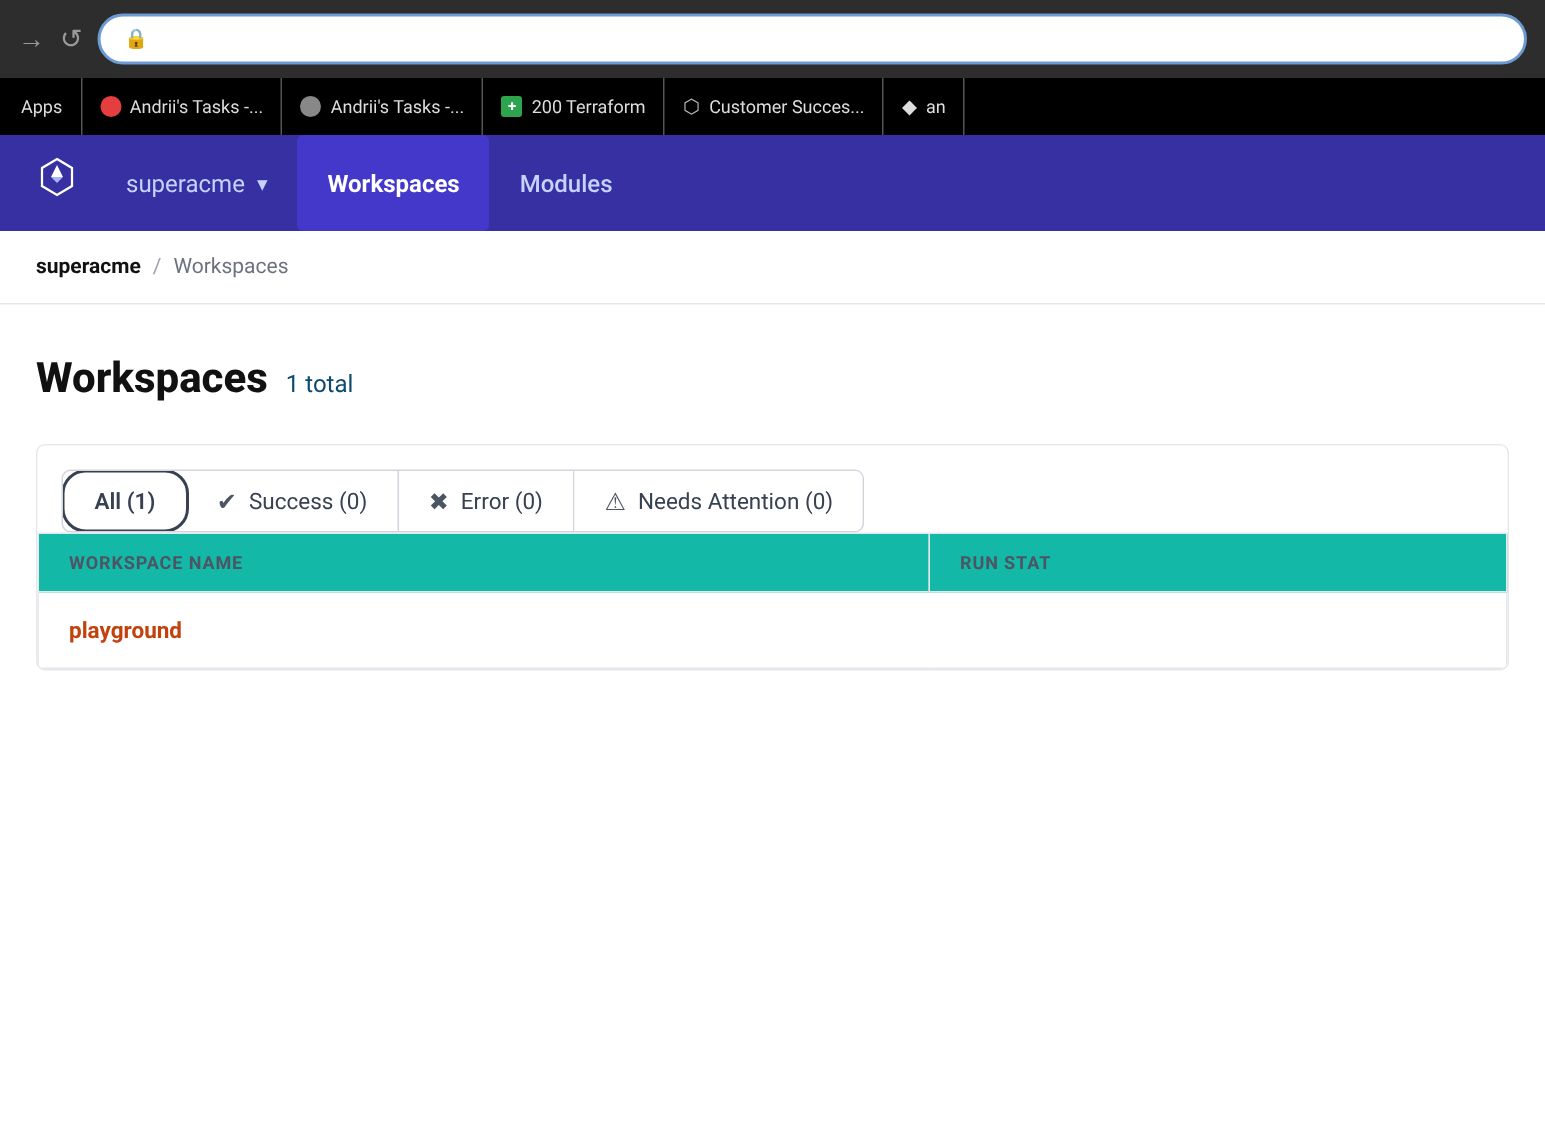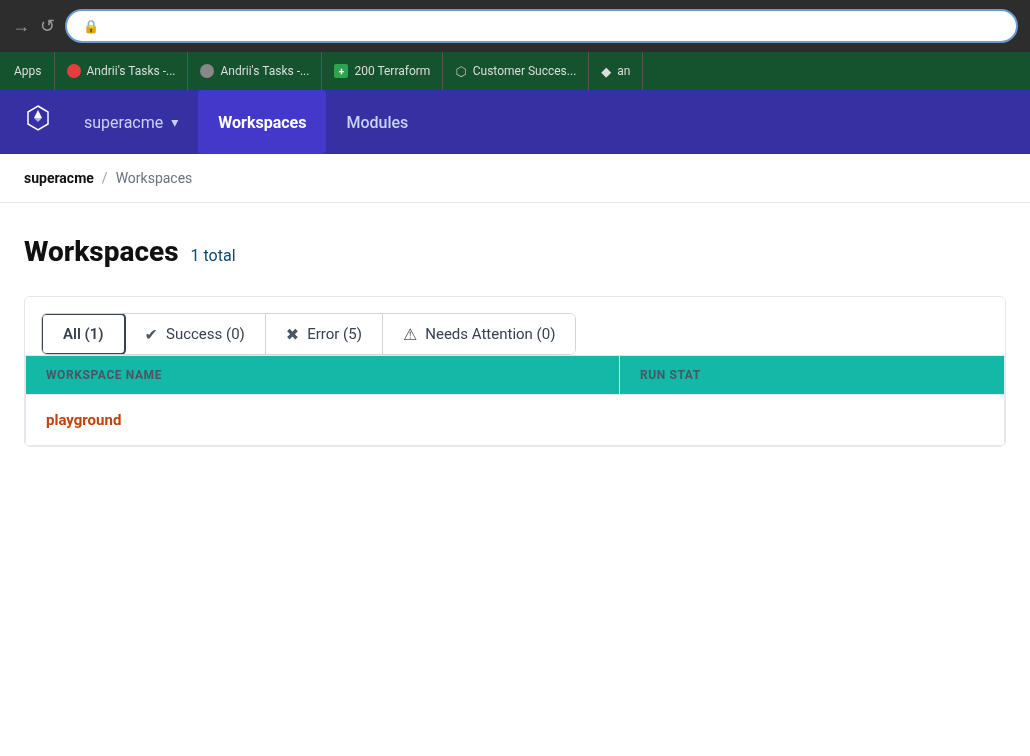--- a/index.html
+++ b/index.html
@@ -38,21 +38,21 @@
       font-size: 13px;
     }
     .address-bar-url {
       font-size: 14px;
       color: #222;
       font-weight: 400;
     }
 
     
     .tabs-bar {
-      background: #14532d;
+      background: #000000;
       display: flex;
       align-items: center;
       padding: 0 8px;
       height: 38px;
       gap: 0;
       overflow: hidden;
     }
     .tab-item {
       display: flex;
       align-items: center;
@@ -196,21 +196,21 @@
       font-size: 15px;
       color: #374151;
       cursor: pointer;
       border-right: 1px solid #d1d5db;
       background: #fff;
     }
     .filter-tab:last-child { border-right: none; }
     .filter-tab.active {
       border: 2px solid #374151;
       margin: -1px;
-      border-radius: 5px;
+      border-radius: 16px;
       font-weight: 600;
       background: #fff;
       z-index: 1;
     }
     .filter-icon {
       font-size: 16px;
     }
     .filter-icon.success { color: #4b5563; }
     .filter-icon.error { color: #4b5563; }
     .filter-icon.warning { color: #4b5563; }
@@ -336,21 +336,21 @@
       <div class="filter-tabs">
         <div class="filter-tab active">
           <span>All (1)</span>
         </div>
         <div class="filter-tab">
           <span class="filter-icon success">✔</span>
           <span>Success (0)</span>
         </div>
         <div class="filter-tab">
           <span class="filter-icon error">✖</span>
-          <span>Error (5)</span>
+          <span>Error (0)</span>
         </div>
         <div class="filter-tab">
           <span class="filter-icon warning">⚠</span>
           <span>Needs Attention (0)</span>
         </div>
       </div>
     </div>
 
     <table class="workspace-table">
       <thead class="table-header">

